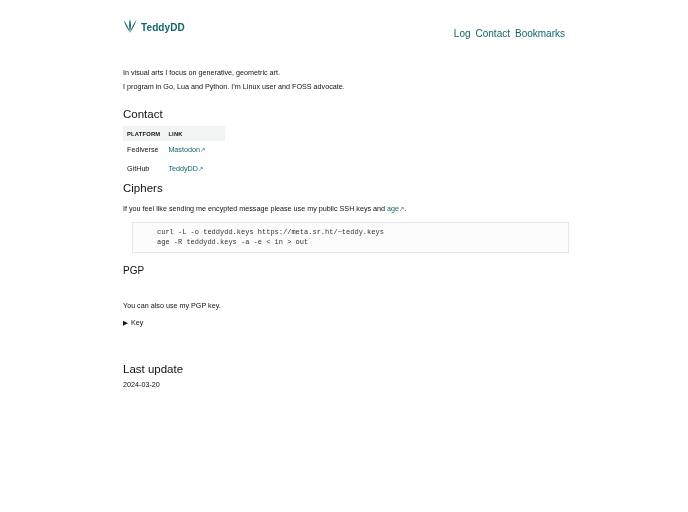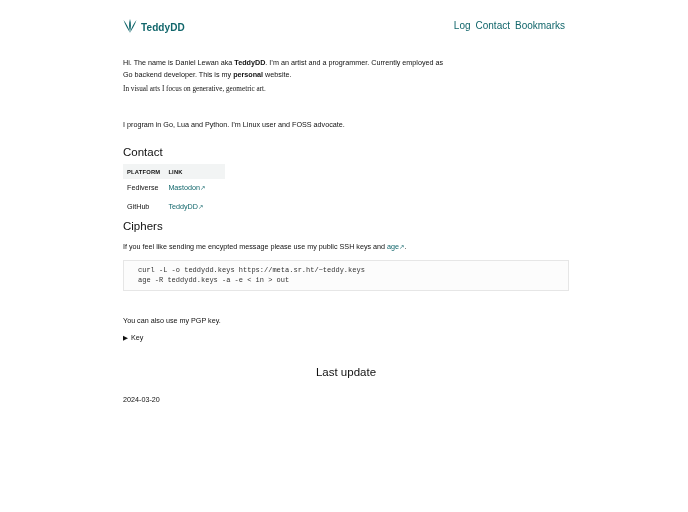--- a/index.html
+++ b/index.html
@@ -5,48 +5,48 @@
   html, body { margin: 0; padding: 0; background: #ffffff; }
   body {
     width: 688px; height: 512px; overflow: hidden; position: relative;
     font-family: "Liberation Sans", sans-serif; color: #111; font-size: 7.2px;
   }
   a { color: #11666b; text-decoration: none; }
   .header { position: absolute; left: 123px; top: 18px; width: 442px; height: 20px; }
   .logo { position: absolute; left: 0; top: 0; display: flex; align-items: center; }
   .logo svg { width: 14px; height: 16px; }
   .logo-text { margin-left: 4px; font-weight: bold; font-size: 10px; color: #11666b; letter-spacing: 0.1px; }
-  .nav { position: absolute; right: 0; top: 2px; display: flex; gap: 5px; font-size: 10px; }
+  .nav { position: absolute; right: 0; top: 10px; display: flex; gap: 5px; font-size: 10px; }
   .nav a { color: #11666b; }
   .main { position: absolute; left: 123px; top: 57px; width: 446px; }
   p { margin: 0; line-height: 11.5px; }
   .intro { width: 325px; }
-  .p2 { margin-top: 4px; font-family: Liberation Serif, serif; }
-  .p3 { margin-top: 23px; }
+  .p2 { margin-top: 10px; }
+  .p3 { margin-top: 2px; }
   h2 { font-weight: normal; font-size: 11.5px; margin: 0; }
   h3 { font-weight: normal; font-size: 10px; margin: 0; }
   .h-contact { margin-top: 16px; }
   table { border-collapse: collapse; margin-top: 6px; }
   th { background: #f2f4f4; font-weight: bold; font-size: 5.8px; text-align: left; padding: 5px 4px 4px 4px; letter-spacing: 0.2px; }
   th.c2 { padding-right: 42px; }
   td { padding: 5px 4px 5px 4px; line-height: 8.5px; }
   .h-ciphers { margin-top: 4px; }
   .cipher-p { margin-top: 9px; }
   pre {
-    margin: 7px 0 0 0; border: 1px solid #e6e6e6; background: #fcfcfc;
-    padding: 4px 14px; font-family: "Liberation Mono", monospace; font-size: 7px;
+    margin: 7px 0 0 9px; border: 1px solid #e6e6e6; background: #fcfcfc;
+    padding: 4px 24px; font-family: "Liberation Mono", monospace; font-size: 7px;
     line-height: 10.5px; color: #333;
   }
   .h-pgp { margin-top: 12px; }
   .pgp-p { margin-top: 24px; }
   details { margin-top: 7px; }
   summary { cursor: pointer; list-style: none; }
   summary .tri { font-size: 6.5px; margin-right: 1px; }
-  .h-last { margin-top: 24px; text-align: center; }
-  .date { margin-top: 16px; }
+  .h-last { margin-top: 36px; }
+  .date { margin-top: 4px; }
   .ext { font-size: 6.5px; }
 </style>
 </head>
 <body>
 
 <div class="header">
   <a class="logo">
     <span>
       <svg viewBox="0 0 14 16">
         <path d="M7 15 C5 11 2 7 0.5 2 C3 5 5.5 9 7 15 Z" fill="#11666b"></path>
@@ -57,21 +57,20 @@
     <span class="logo-text">TeddyDD</span>
   </a>
   <nav class="nav">
     <a>Log</a>
     <a>Contact</a>
     <a>Bookmarks</a>
   </nav>
 </div>
 
 <div class="main">
-  <p class="intro"><span>Hi. The name is Daniel Lewan aka </span><b>TeddyDD</b><span>. I’m an artist and a programmer. Currently employed as Go backend developer. This is my </span><b>personal</b><span> website.</span></p>
   <p class="p2">In visual arts I focus on generative, geometric art.</p>
   <p class="p3">I program in Go, Lua and Python. I’m Linux user and FOSS advocate.</p>
 
   <h2 class="h-contact">Contact</h2>
   <table>
     <thead>
       <tr>
         <th>PLATFORM</th>
         <th class="c2">LINK</th>
       </tr>
@@ -86,20 +85,21 @@
         <td><a><span>TeddyDD</span><span class="ext">↗</span></a></td>
       </tr>
     </tbody>
   </table>
 
   <h2 class="h-ciphers">Ciphers</h2>
   <p class="cipher-p"><span>If you feel like sending me encypted message please use my public SSH keys and </span><a><span>age</span><span class="ext">↗</span></a><span>.</span></p>
   <pre><span>curl -L -o teddydd.keys https://meta.sr.ht/~teddy.keys</span>
 <span>age -R teddydd.keys -a -e &lt; in &gt; out</span></pre>
 
+  <h3 class="h-pgp">PGP</h3>
   <p class="pgp-p">You can also use my PGP key.</p>
   <details>
     <summary><span class="tri">▶</span> <span>Key</span></summary>
   </details>
 
   <h2 class="h-last">Last update</h2>
   <p class="date">2024-03-20</p>
 </div>
 
 </body></html>

